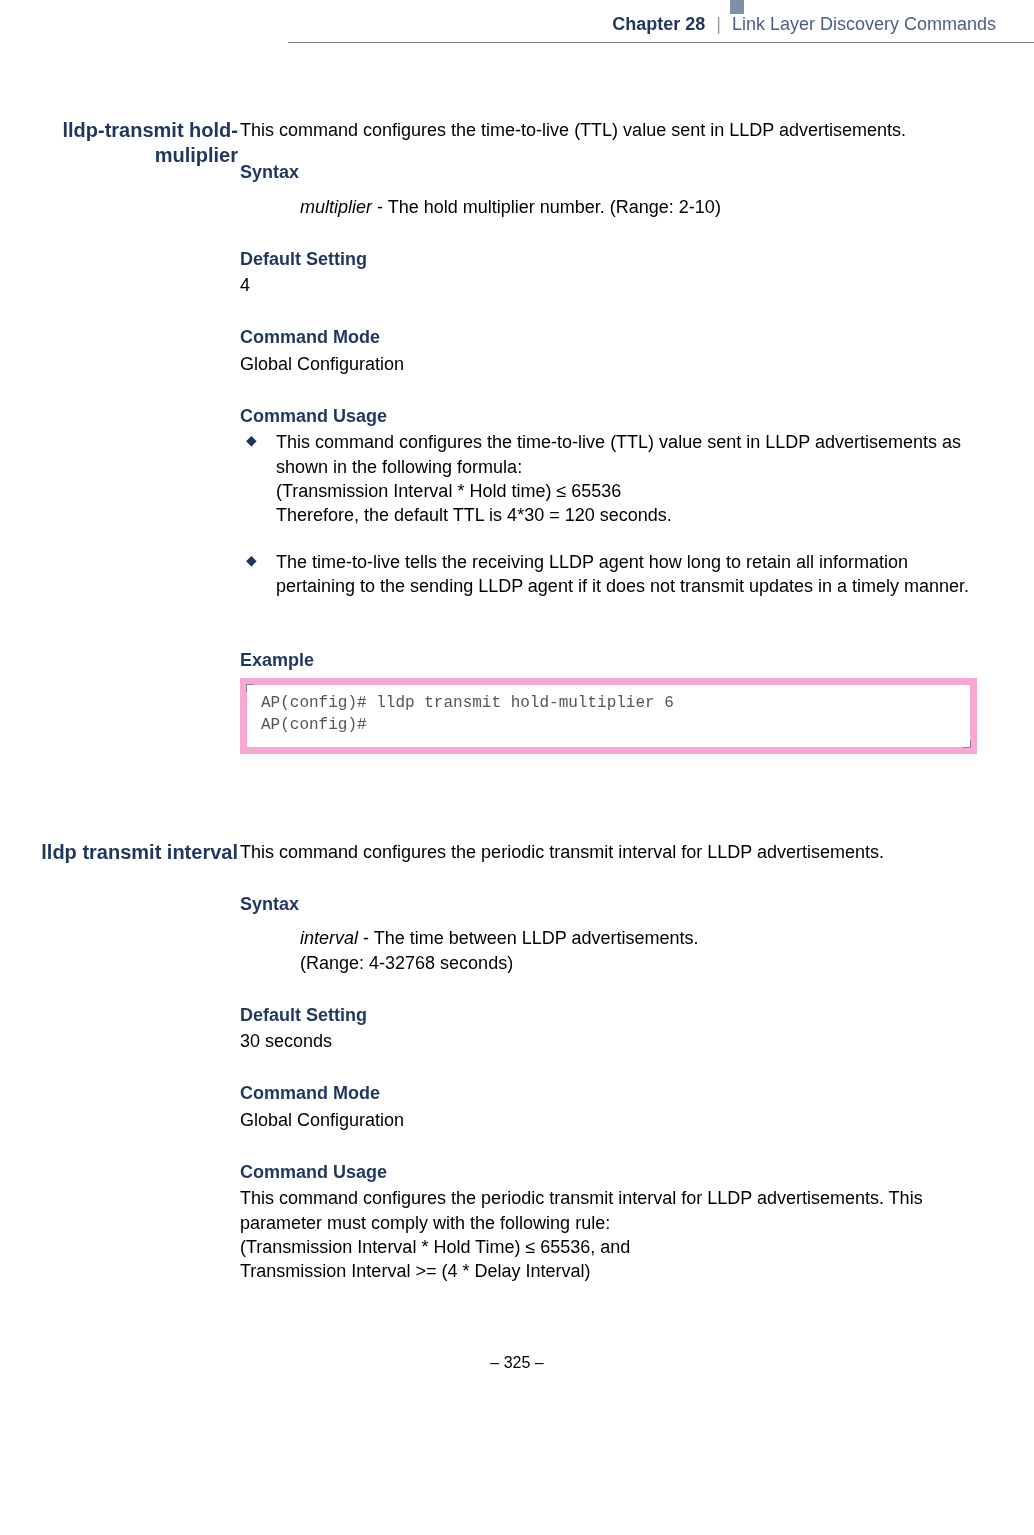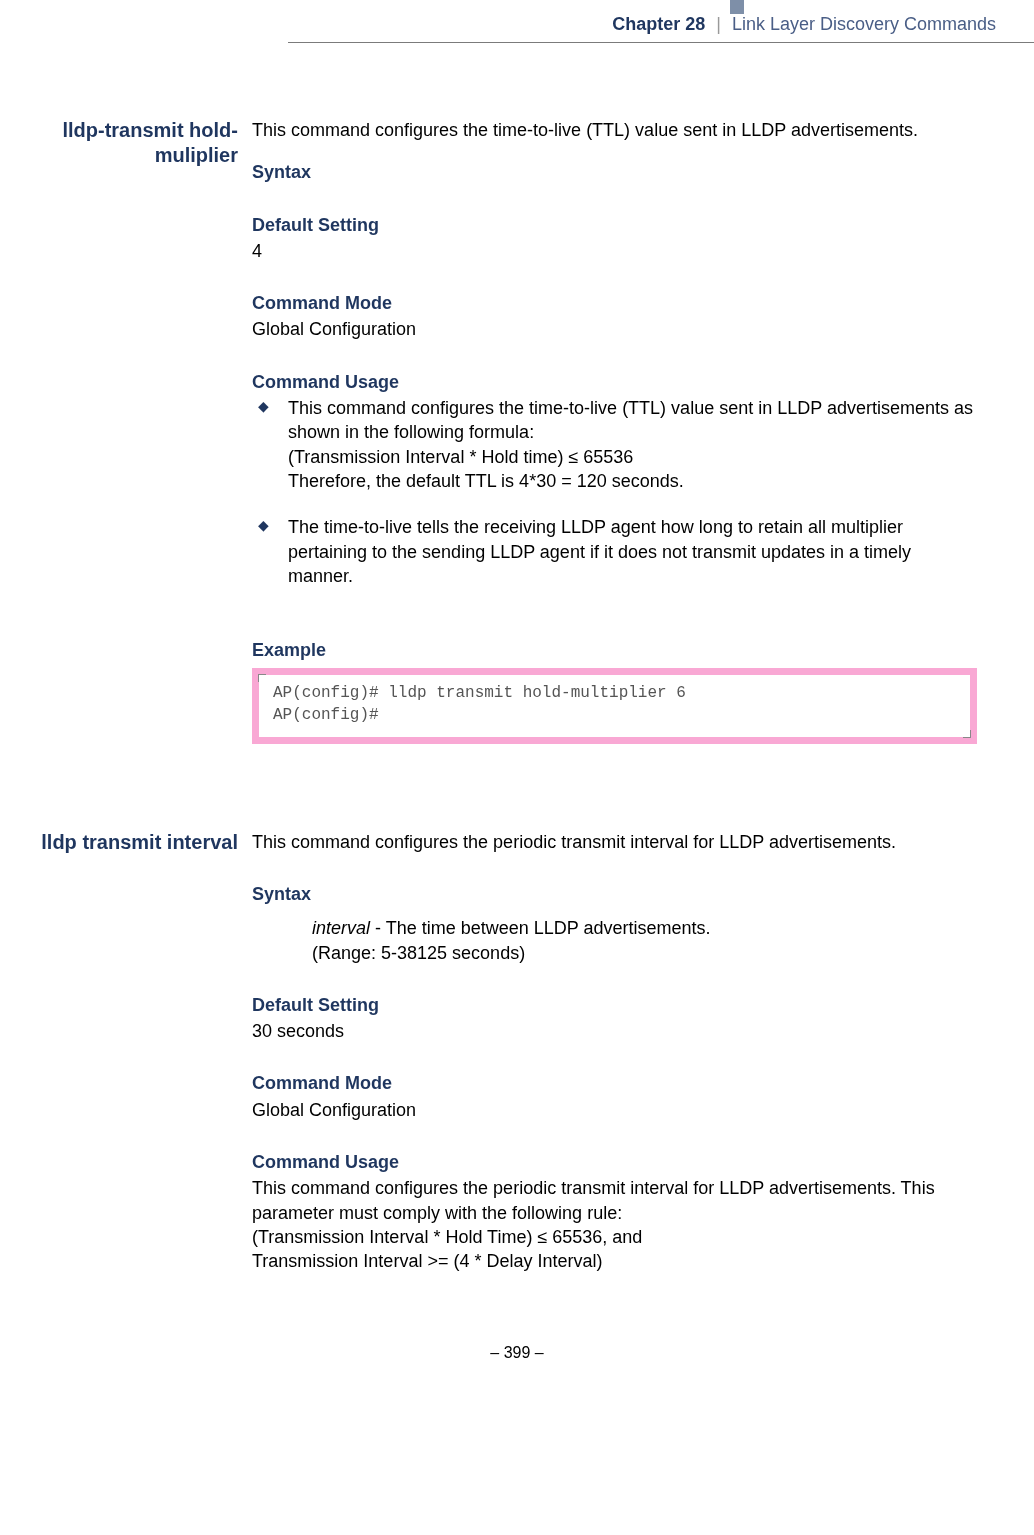--- a/index.html
+++ b/index.html
@@ -52,21 +52,20 @@
     color: #999;
     margin: 0 6px;
   }
   .chapter-title {
     color: #4a5e86;
     font-weight: 400;
   }
   .content {
     display: grid;
     grid-template-columns: 220px 1fr;
-    column-gap: 12px;
     padding: 70px 57px 0 20px;
   }
   .cmdname {
     text-align: right;
     color: #1f365f;
     font-weight: 700;
     font-size: 20px;
     line-height: 1.25;
     padding-right: 2px;
   }
@@ -145,39 +144,42 @@
   </div>
 
   <div class="content">
 
     <div class="cmdname">lldp-transmit hold-muliplier</div>
     <div class="body">
       <p class="para">This command configures the time-to-live (TTL) value sent in LLDP advertisements.</p>
 
       <div class="sec-block">
         <div class="sec-head">Syntax</div>
+        <div class="indent2" style="margin-top:10px">
+          <span class="italic">multiplier</span><span> - The hold multiplier number. (Range: 2-10)</span>
+        </div>
       </div>
 
       <div class="sec-block">
         <div class="sec-head">Default Setting</div>
         <div>4</div>
       </div>
 
       <div class="sec-block">
         <div class="sec-head">Command Mode</div>
         <div>Global Configuration</div>
       </div>
 
       <div class="sec-block">
         <div class="sec-head">Command Usage</div>
         <ul class="bullets">
           <li><span style="white-space:pre-line">This command configures the time-to-live (TTL) value sent in LLDP advertisements as shown in the following formula:
 (Transmission Interval * Hold time) ≤ 65536
 Therefore, the default TTL is 4*30 = 120 seconds.</span></li>
-          <li><span style="white-space:pre-line">The time-to-live tells the receiving LLDP agent how long to retain all multiplier pertaining to the sending LLDP agent if it does not transmit updates in a timely manner.</span></li>
+          <li><span style="white-space:pre-line">The time-to-live tells the receiving LLDP agent how long to retain all information pertaining to the sending LLDP agent if it does not transmit updates in a timely manner.</span></li>
         </ul>
       </div>
 
       <div>
         <div class="sec-head">Example</div>
         <div class="codebox">AP(config)# lldp transmit hold-multiplier 6
 AP(config)#</div>
       </div>
     </div>
 
@@ -185,21 +187,21 @@
       <div class="gap"></div>
 
     <div class="cmdname">lldp transmit interval</div>
     <div class="body">
       <p class="para" style="margin-bottom:28px">This command configures the periodic transmit interval for LLDP advertisements.</p>
 
       <div class="sec-block">
         <div class="sec-head">Syntax</div>
         <div class="indent2" style="margin-top:10px">
           <span class="italic">interval</span><span> - The time between LLDP advertisements.</span><br>
-          <span>(Range: 5-38125 seconds)</span>
+          <span>(Range: 4-32768 seconds)</span>
         </div>
       </div>
 
       <div class="sec-block">
         <div class="sec-head">Default Setting</div>
         <div>30 seconds</div>
       </div>
 
       <div class="sec-block">
         <div class="sec-head">Command Mode</div>
@@ -210,16 +212,16 @@
         <div class="sec-head">Command Usage</div>
         <div style="white-space:pre-line">This command configures the periodic transmit interval for LLDP advertisements. This parameter must comply with the following rule:
 (Transmission Interval * Hold Time) ≤ 65536, and
 Transmission Interval &gt;= (4 * Delay Interval)</div>
       </div>
     </div>
 
   </div>
 
   <div class="footer">
-    <span>–  399  –</span>
+    <span>–  325  –</span>
   </div>
 
 </div>
 
 </body></html>

